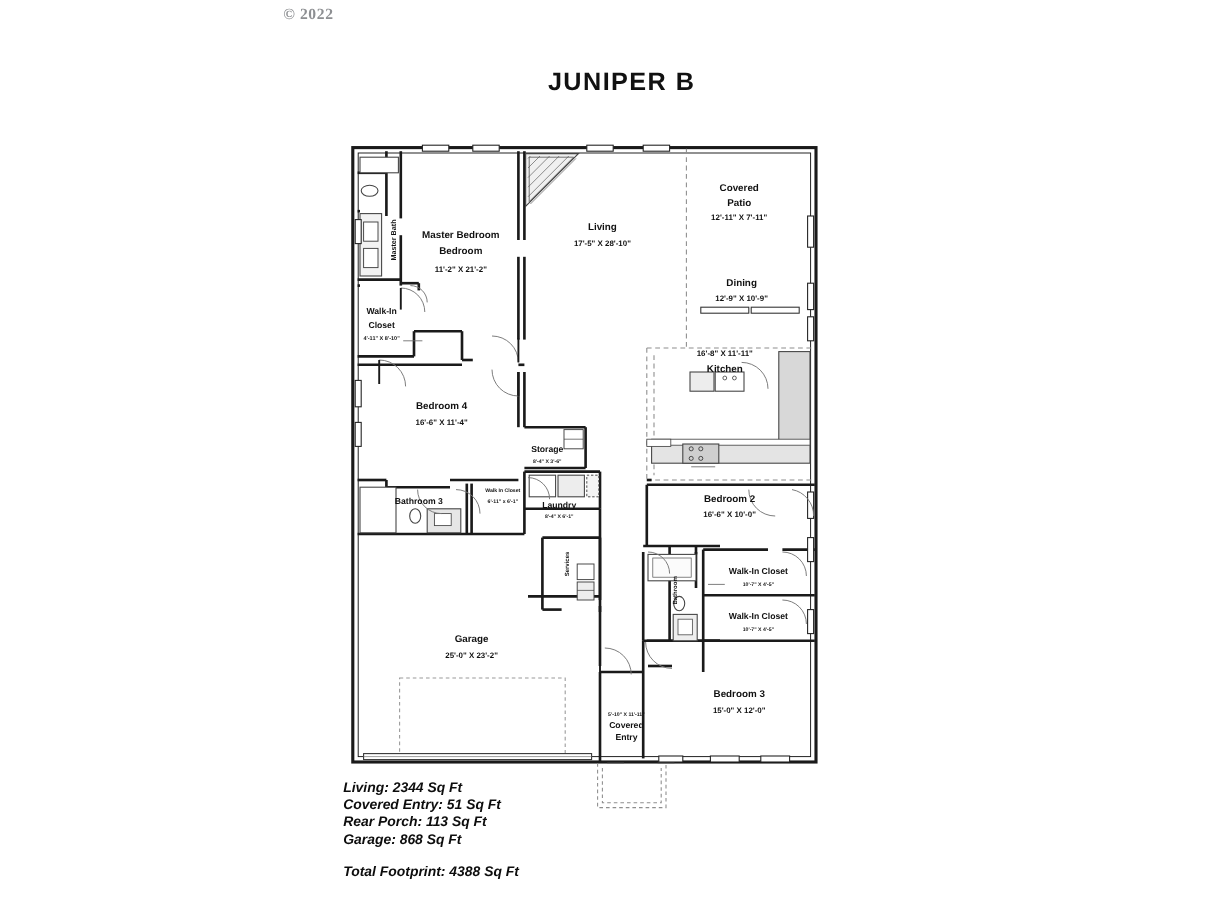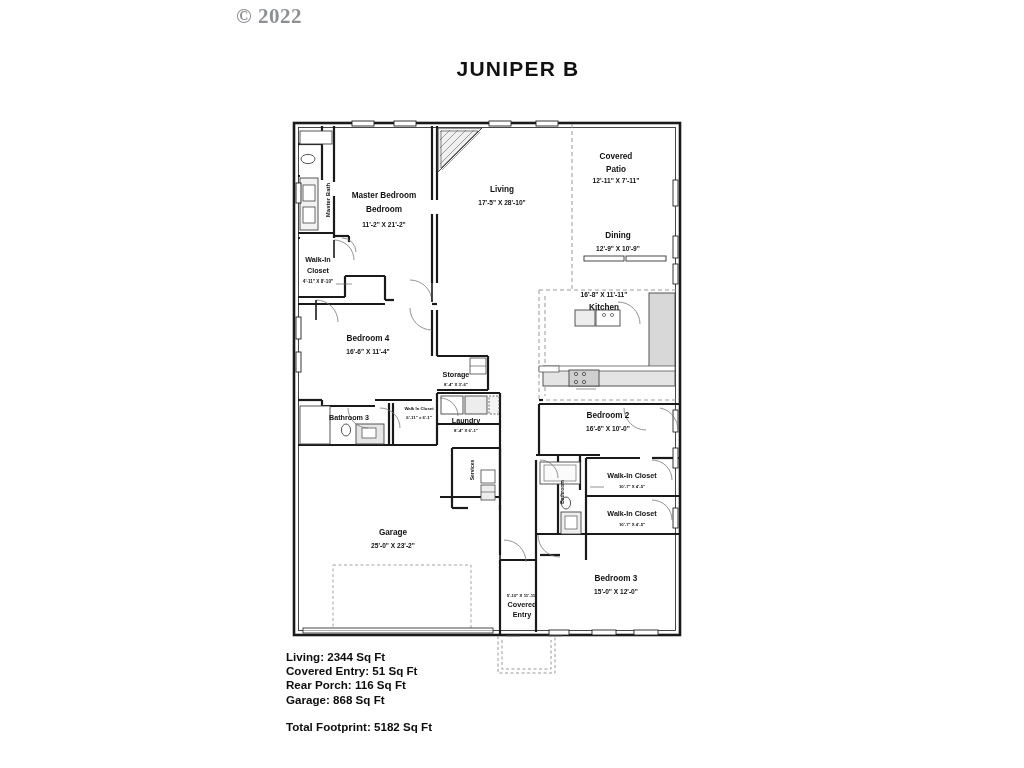--- a/index.html
+++ b/index.html
@@ -18,21 +18,21 @@
   }
   #sheet {
     position: absolute;
     inset: 0;
     background: #ffffff;
   }
   .copyright {
     position: absolute;
     left: 236px;
     top: 4px;
-    font-size: 21px;
+    font-size: 13px;
     font-weight: 700;
     letter-spacing: 0.5px;
     color: #8d8f92;
     font-family: "Liberation Serif", serif;
   }
   .plan-title {
     position: absolute;
     left: 12px;
     right: 0;
     top: 57px;
@@ -48,20 +48,21 @@
     top: 0;
   }
   .legend {
     position: absolute;
     left: 286px;
     top: 650px;
     font-size: 11.6px;
     font-weight: 700;
     line-height: 14.2px;
     color: #0d0d0d;
+    font-style: italic;
   }
   .legend .gap {
     height: 13px;
   }
   .legend-line { white-space: nowrap; }
   .svg-label {
     font-family: "Liberation Sans", sans-serif;
     font-weight: 700;
     fill: #111111;
   }
@@ -381,19 +382,19 @@
 
     <text class="svg-label lbl-tiny" x="522" y="597" text-anchor="middle">5'-10" X 11'-11"</text>
     <text class="svg-label lbl-room-sm" x="522" y="607" text-anchor="middle">Covered</text>
     <text class="svg-label lbl-room-sm" x="522" y="617" text-anchor="middle">Entry</text>
 
   </svg>
 
   <div class="legend">
     <div class="legend-line">Living: 2344 Sq Ft</div>
     <div class="legend-line">Covered Entry: 51 Sq Ft</div>
-    <div class="legend-line">Rear Porch: 116 Sq Ft</div>
+    <div class="legend-line">Rear Porch: 113 Sq Ft</div>
     <div class="legend-line">Garage: 868 Sq Ft</div>
     <div class="gap"></div>
-    <div class="legend-line">Total Footprint: 5182 Sq Ft</div>
+    <div class="legend-line">Total Footprint: 4388 Sq Ft</div>
   </div>
 
 </div>
 
 </body></html>

